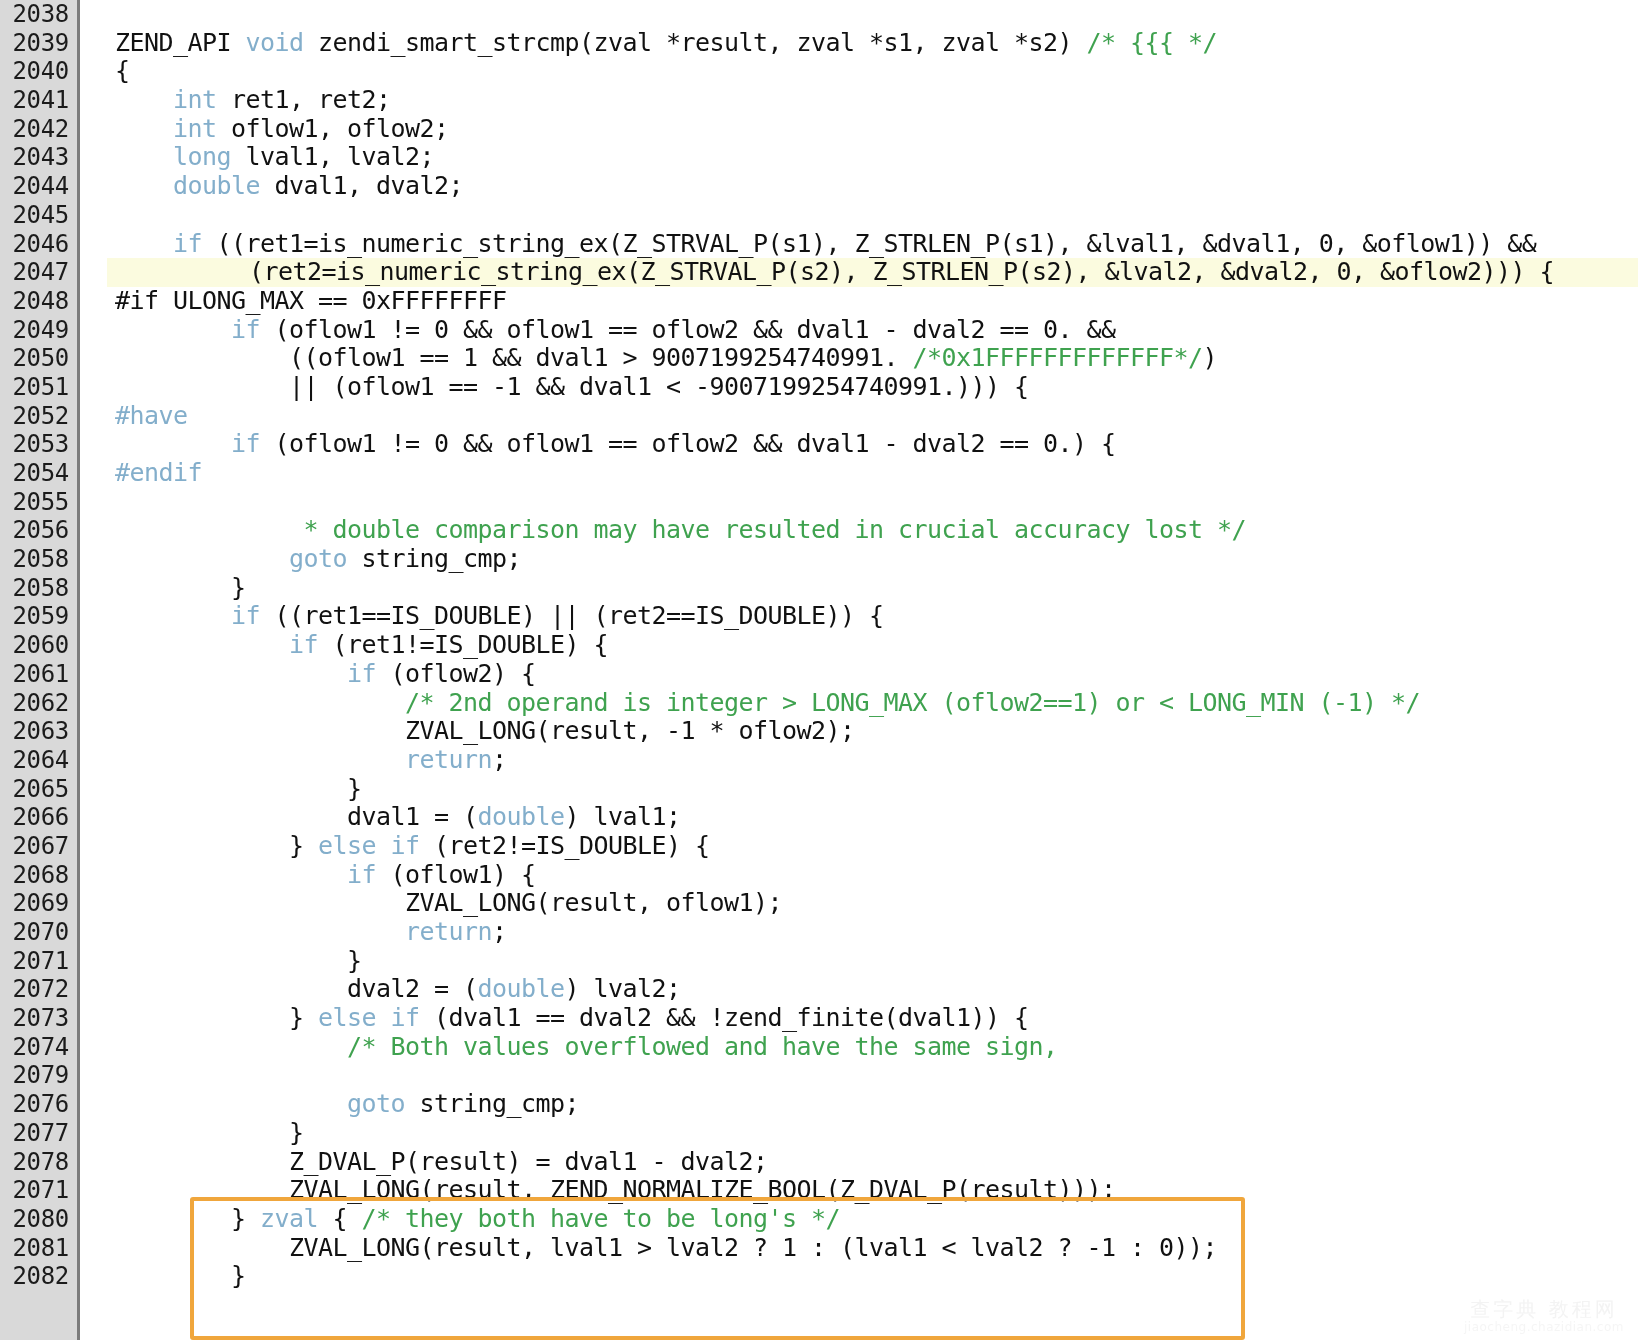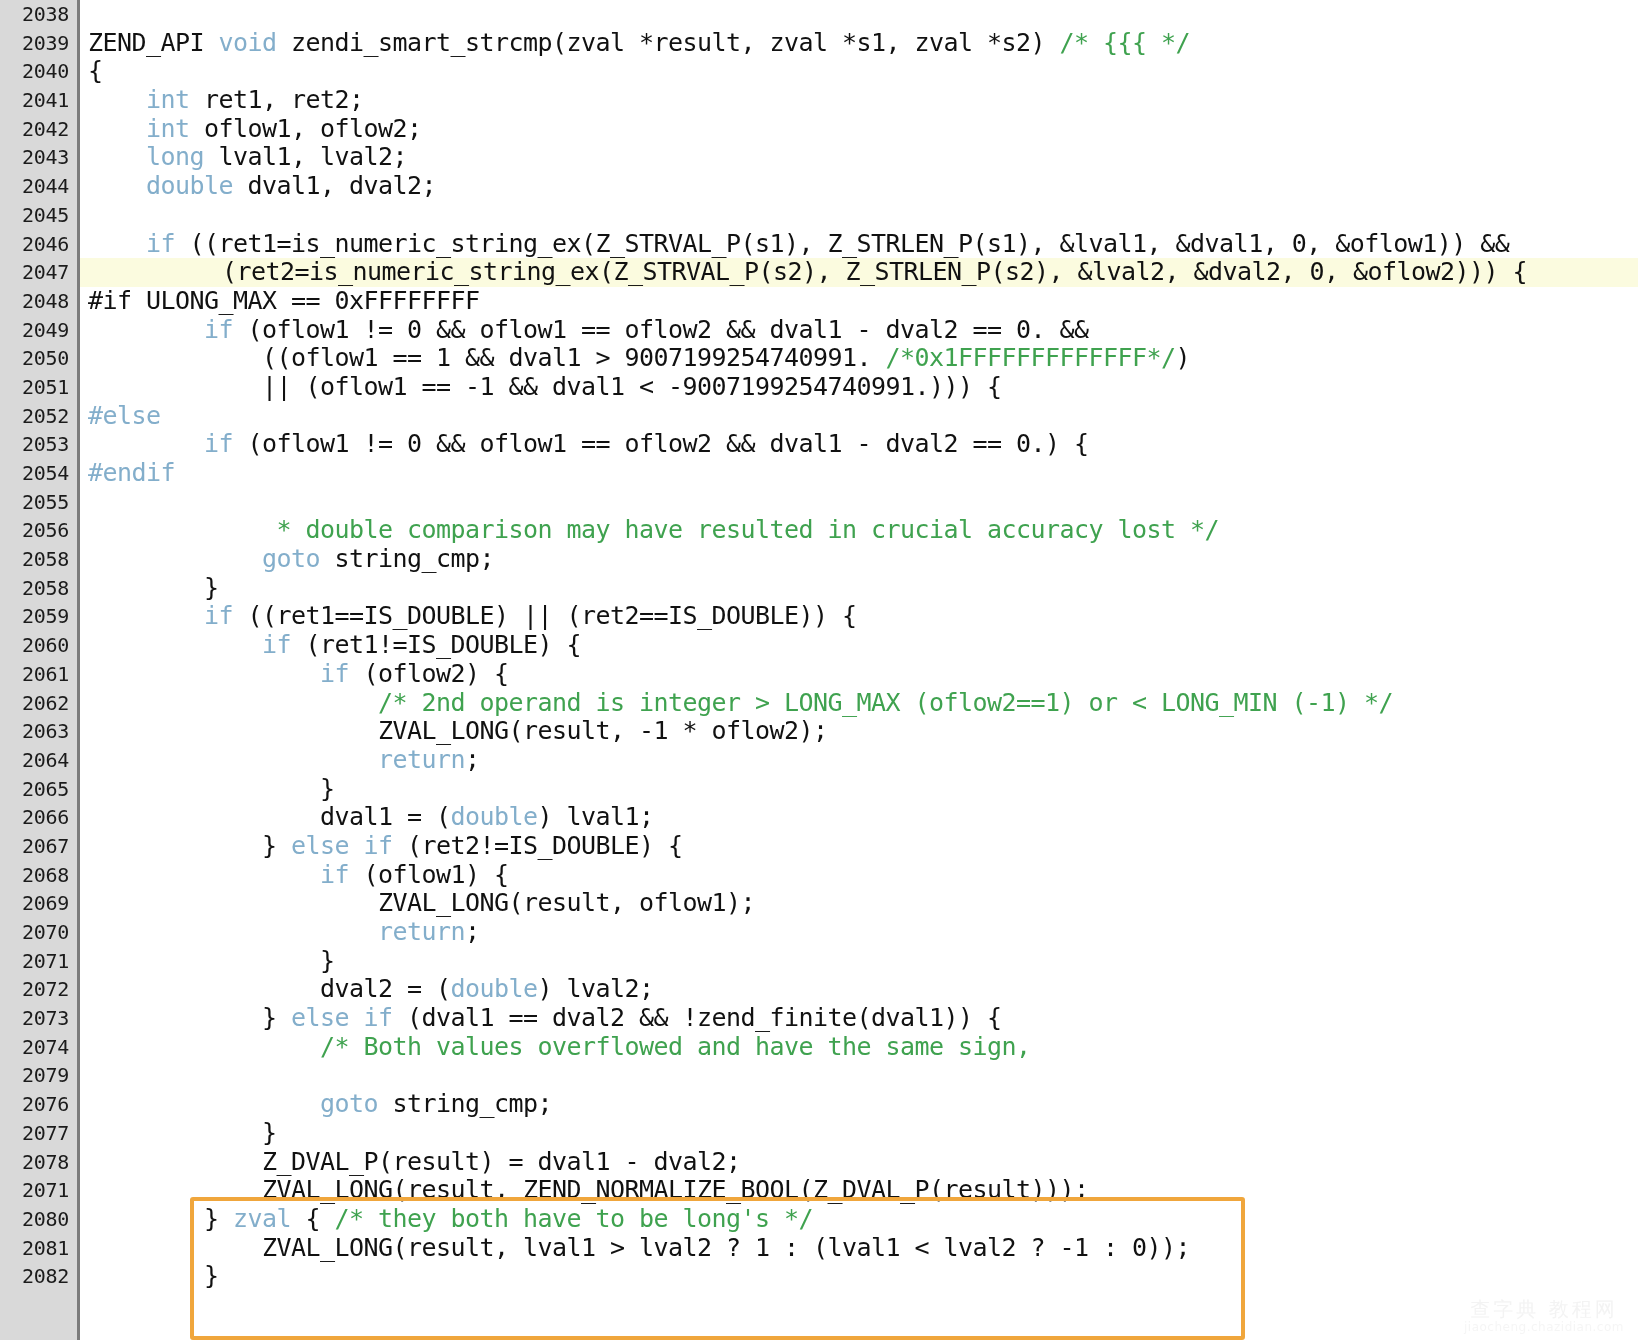--- a/index.html
+++ b/index.html
@@ -49,32 +49,33 @@
     background: #fbfbdf;
     padding-left: 26px;
   }
 
   .lineno {
     flex: 0 0 80px;
     width: 80px;
     text-align: right;
     padding-right: 11px;
     color: #1b1b1b;
-    font-size: 20px;
+    font-size: 24px;
     font-family: "DejaVu Sans Mono", "Liberation Mono", monospace;
     letter-spacing: -0.3px;
     background: transparent;
     user-select: none;
   }
 
   .code-text-wrap {
     flex: 1 1 auto;
     padding-left: 8px;
     min-width: 0;
     height: 28.7px;
+    margin-left: 27px;
   }
 
   .code-text {
     font-size: 25px;
     font-family: "DejaVu Sans Mono", "Liberation Mono", monospace;
     color: #111111;
     letter-spacing: -0.55px;
     white-space: pre;
   }
 
@@ -138,21 +139,21 @@
       <div class="code-row"><div class="lineno">2042</div><div class="code-text-wrap"><span class="code-text"><span class="plain">    </span><span class="kw">int</span><span class="plain"> oflow1, oflow2;</span></span></div></div>
       <div class="code-row"><div class="lineno">2043</div><div class="code-text-wrap"><span class="code-text"><span class="plain">    </span><span class="kw">long</span><span class="plain"> lval1, lval2;</span></span></div></div>
       <div class="code-row"><div class="lineno">2044</div><div class="code-text-wrap"><span class="code-text"><span class="plain">    </span><span class="kw">double</span><span class="plain"> dval1, dval2;</span></span></div></div>
       <div class="code-row"><div class="lineno">2045</div><div class="code-text-wrap"><span class="code-text"></span></div></div>
       <div class="code-row"><div class="lineno">2046</div><div class="code-text-wrap"><span class="code-text"><span class="plain">    </span><span class="kw">if</span><span class="plain"> ((ret1=is_numeric_string_ex(Z_STRVAL_P(s1), Z_STRLEN_P(s1), &amp;lval1, &amp;dval1, 0, &amp;oflow1)) &amp;&amp;</span></span></div></div>
       <div class="code-row hl"><div class="lineno">2047</div><div class="code-text-wrap"><span class="code-text"><span class="plain">        (ret2=is_numeric_string_ex(Z_STRVAL_P(s2), Z_STRLEN_P(s2), &amp;lval2, &amp;dval2, 0, &amp;oflow2))) {</span></span></div></div>
       <div class="code-row"><div class="lineno">2048</div><div class="code-text-wrap"><span class="code-text"><span class="plain">#if</span><span class="plain"> ULONG_MAX == 0xFFFFFFFF</span></span></div></div>
       <div class="code-row"><div class="lineno">2049</div><div class="code-text-wrap"><span class="code-text"><span class="plain">        </span><span class="kw">if</span><span class="plain"> (oflow1 != 0 &amp;&amp; oflow1 == oflow2 &amp;&amp; dval1 - dval2 == 0. &amp;&amp;</span></span></div></div>
       <div class="code-row"><div class="lineno">2050</div><div class="code-text-wrap"><span class="code-text"><span class="plain">            ((oflow1 == 1 &amp;&amp; dval1 &gt; 9007199254740991. </span><span class="cmt">/*0x1FFFFFFFFFFFFF*/</span><span class="plain">)</span></span></div></div>
       <div class="code-row"><div class="lineno">2051</div><div class="code-text-wrap"><span class="code-text"><span class="plain">            || (oflow1 == -1 &amp;&amp; dval1 &lt; -9007199254740991.))) {</span></span></div></div>
-      <div class="code-row"><div class="lineno">2052</div><div class="code-text-wrap"><span class="code-text"><span class="kw">#else</span></span></div></div>
+      <div class="code-row"><div class="lineno">2052</div><div class="code-text-wrap"><span class="code-text"><span class="kw">#have</span></span></div></div>
       <div class="code-row"><div class="lineno">2053</div><div class="code-text-wrap"><span class="code-text"><span class="plain">        </span><span class="kw">if</span><span class="plain"> (oflow1 != 0 &amp;&amp; oflow1 == oflow2 &amp;&amp; dval1 - dval2 == 0.) {</span></span></div></div>
       <div class="code-row"><div class="lineno">2054</div><div class="code-text-wrap"><span class="code-text"><span class="kw">#endif</span></span></div></div>
       <div class="code-row"><div class="lineno">2055</div><div class="code-text-wrap"><span class="code-text"><span class="plain">            </span></span></div></div>
       <div class="code-row"><div class="lineno">2056</div><div class="code-text-wrap"><span class="code-text"><span class="plain">             </span><span class="cmt">* double comparison may have resulted in crucial accuracy lost */</span></span></div></div>
       <div class="code-row"><div class="lineno">2058</div><div class="code-text-wrap"><span class="code-text"><span class="plain">            </span><span class="kw">goto</span><span class="plain"> string_cmp;</span></span></div></div>
       <div class="code-row"><div class="lineno">2058</div><div class="code-text-wrap"><span class="code-text"><span class="plain">        }</span></span></div></div>
       <div class="code-row"><div class="lineno">2059</div><div class="code-text-wrap"><span class="code-text"><span class="plain">        </span><span class="kw">if</span><span class="plain"> ((ret1==IS_DOUBLE) || (ret2==IS_DOUBLE)) {</span></span></div></div>
       <div class="code-row"><div class="lineno">2060</div><div class="code-text-wrap"><span class="code-text"><span class="plain">            </span><span class="kw">if</span><span class="plain"> (ret1!=IS_DOUBLE) {</span></span></div></div>
       <div class="code-row"><div class="lineno">2061</div><div class="code-text-wrap"><span class="code-text"><span class="plain">                </span><span class="kw">if</span><span class="plain"> (oflow2) {</span></span></div></div>
       <div class="code-row"><div class="lineno">2062</div><div class="code-text-wrap"><span class="code-text"><span class="plain">                    </span><span class="cmt">/* 2nd operand is integer &gt; LONG_MAX (oflow2==1) or &lt; LONG_MIN (-1) */</span></span></div></div>

